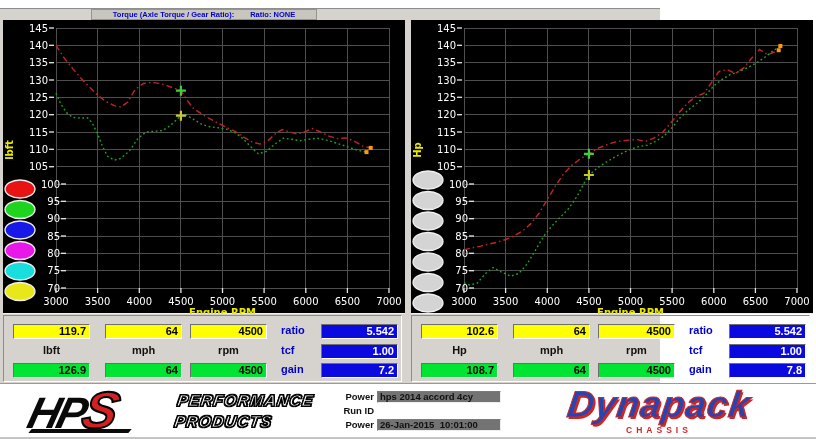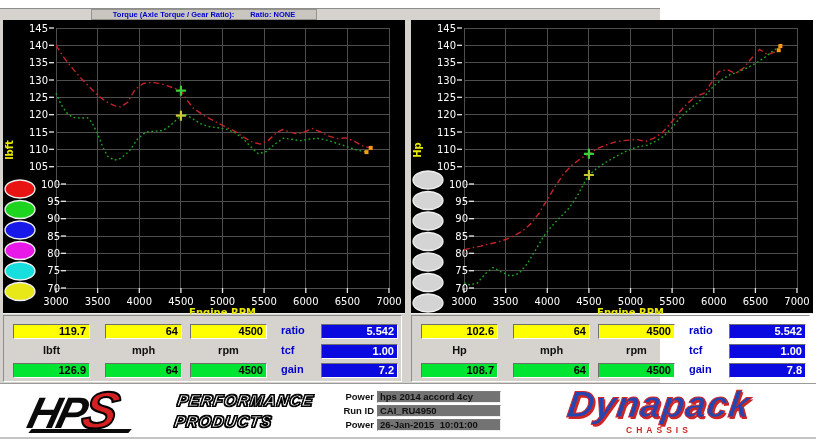--- a/index.html
+++ b/index.html
@@ -329,21 +329,20 @@
       <div>PRODUCTS</div>
     </div>
 
     <div class="run-fields">
       <div class="field-row">
         <label>Power</label>
         <input type="text" value="hps 2014 accord 4cy" style="">
       </div>
       <div class="field-row">
         <label>Run ID</label>
-        <input type="text" value="CAI_RU4950" style="">
       </div>
       <div class="field-row">
         <label>Power</label>
         <input type="text" value="26-Jan-2015  10:01:00" style="">
       </div>
     </div>
 
     <div class="dynapack">
       <div class="dyna-word">Dynapack</div>
       <div class="dyna-sub">

